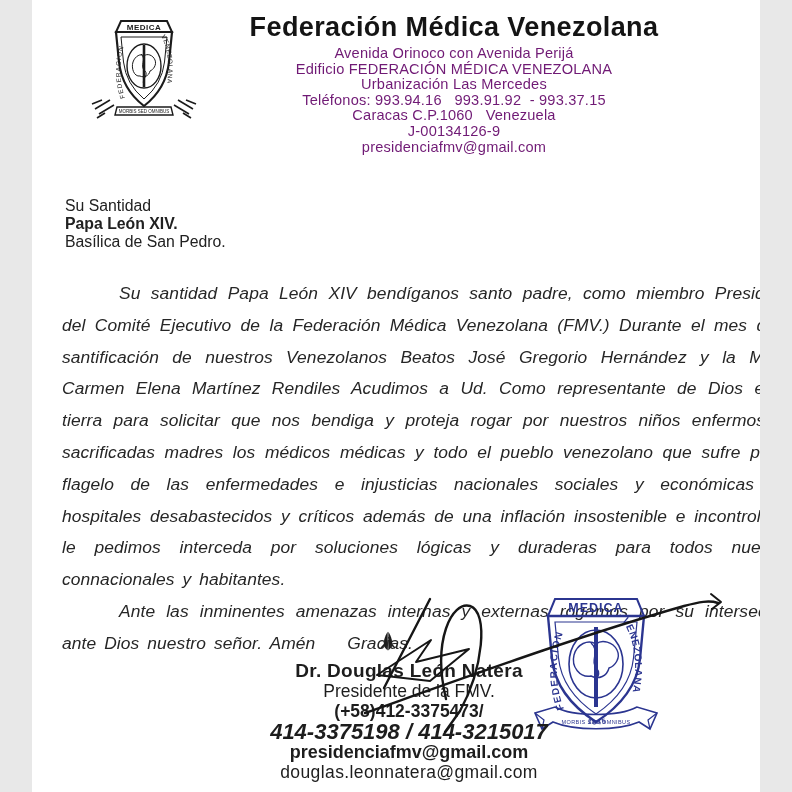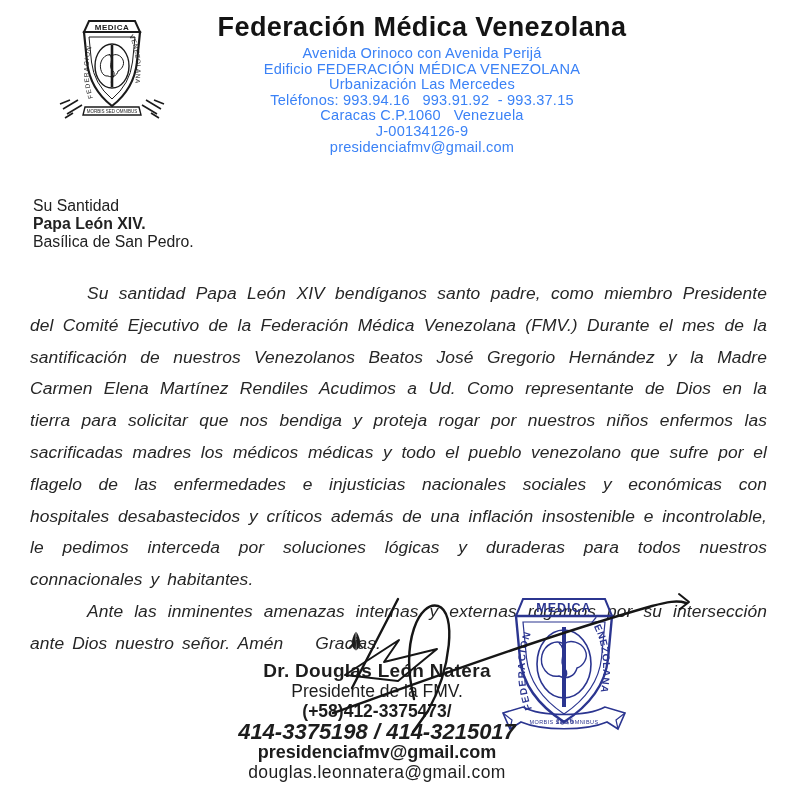--- a/index.html
+++ b/index.html
@@ -1,29 +1,29 @@
 <!DOCTYPE html>
 <html><head>
 <meta charset="utf-8">
 <style>
   html,body{margin:0;padding:0;background:#e8e8e8;}
   .page{
-    position:relative;width:792px;height:792px;margin:0 auto;
+    position:relative;width:728px;height:792px;margin:0 auto;
     background:#ffffff;overflow:hidden;
     font-family:"Liberation Sans",sans-serif;color:#222;
   }
   
   .logo{position:absolute;left:56px;top:14px;width:112px;height:112px;}
   .head-text{position:absolute;left:132px;top:12px;width:580px;text-align:center;}
   .head-title{
     font-size:27px;font-weight:700;letter-spacing:.4px;color:#141414;
     margin-bottom:3px;
   }
   .addr-line{
-    font-size:14.6px;line-height:15.6px;color:#3b82f6;
+    font-size:14.6px;line-height:15.6px;color:#701a75;
     white-space:pre-wrap;letter-spacing:.2px;
   }
   
   .addressee{position:absolute;left:33px;top:197px;font-size:15.8px;line-height:18px;color:#212121;}
   .addressee .bold{font-weight:700;}
   
   .body{
     position:absolute;left:30px;top:278px;width:737px;
     font-size:17.4px;line-height:31.8px;text-align:justify;
     word-spacing:3px;letter-spacing:.1px;color:#262626;

